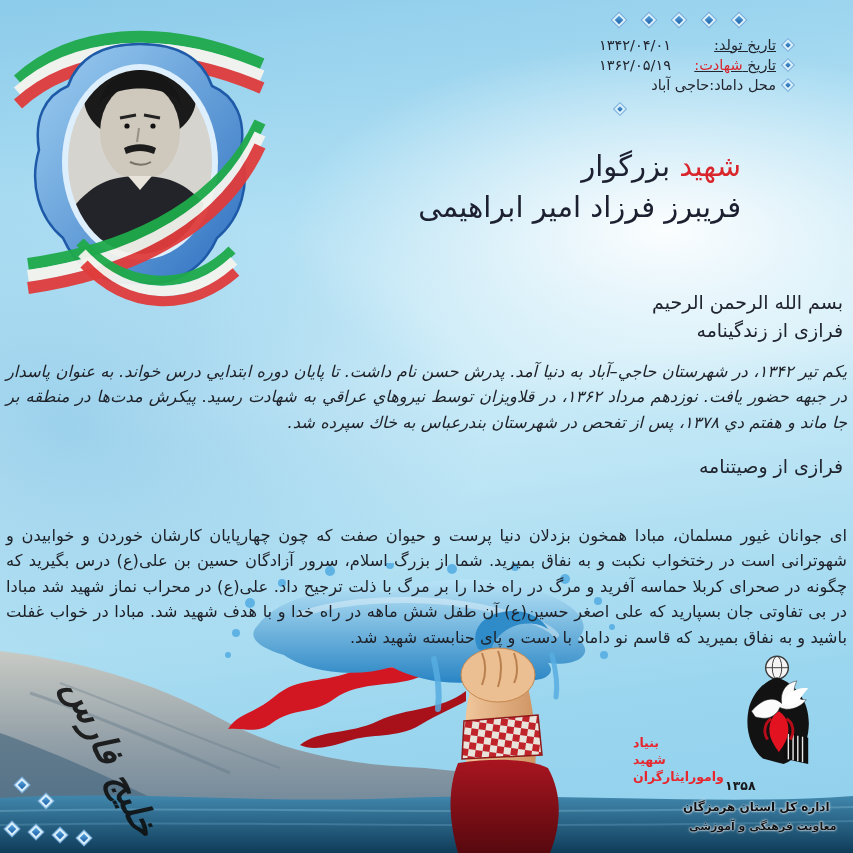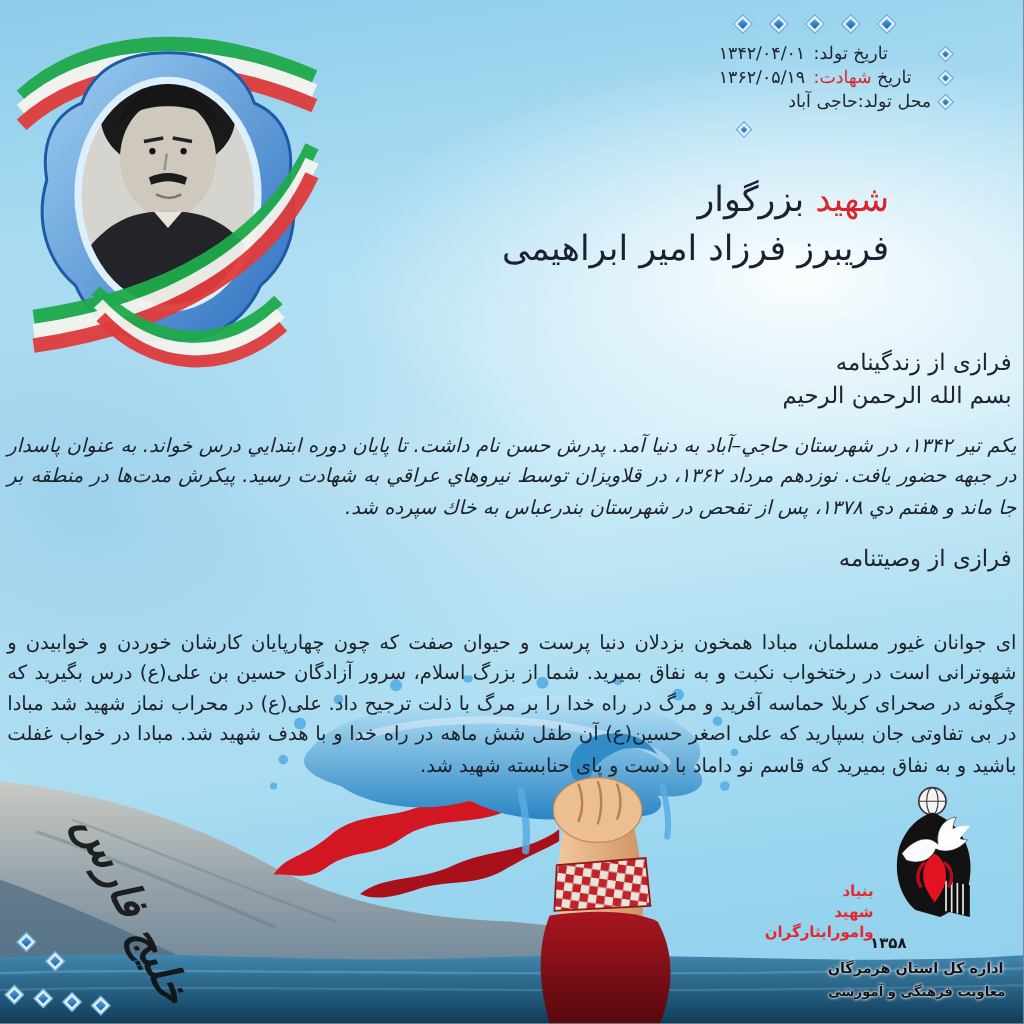--- a/index.html
+++ b/index.html
@@ -16,21 +16,21 @@
        background:#d9f0fb;border:1px solid rgba(31,111,192,.55);
        transform:rotate(45deg);box-sizing:border-box;}
   .dmd::after{content:"";position:absolute;inset:2px;
        background:linear-gradient(135deg,#57a3dd,#1c5ea6);}
   .dmd.sm{width:10px;height:10px;}
   
   .info{position:absolute;top:14px;right:60px;direction:rtl;text-align:right;
         font-size:14.5px;line-height:20px;color:#22262f;}
   .dmd-row{display:flex;gap:18px;direction:rtl;margin-right:48px;margin-bottom:9px;}
   .info-row{display:flex;direction:rtl;align-items:center;gap:7px;height:20px;}
-  .ilabel{display:inline-block;width:98px;text-align:left;}
+  .ilabel{display:inline-block;width:98px;text-align:right;text-decoration:underline;}
   .red{color:#d9262c;}
   .lone{margin-right:168px;margin-top:4px;}
   
   .title{position:absolute;top:146px;right:112px;direction:rtl;text-align:right;
          font-size:29px;line-height:41px;color:#1d2030;}
   
   .bism{position:absolute;top:288px;right:10px;direction:rtl;text-align:right;
         font-size:19px;line-height:28px;color:#20242e;z-index:5;}
   .will-h{top:452px;}
   .para{position:absolute;left:6px;right:6px;direction:rtl;text-align:justify;
@@ -40,25 +40,25 @@
   
   .frame{position:absolute;left:10px;top:2px;z-index:4;}
   
   .artwork{position:absolute;left:0;bottom:0;z-index:1;}
   
   .bl-dmds{position:absolute;left:6px;bottom:4px;width:110px;height:70px;z-index:6;}
   .bl-dmds .dmd{position:absolute;}
   
   .logo-cluster{position:absolute;right:10px;bottom:6px;width:210px;height:215px;z-index:6;direction:rtl;}
   .blogo{position:absolute;right:14px;top:20px;}
-  .org-col{position:absolute;left:0;top:102px;width:95px;text-align:right;
+  .org-col{position:absolute;left:0;top:102px;width:95px;text-align:left;
            color:#e8262d;font-weight:bold;font-size:12.5px;line-height:17px;}
   .year{position:absolute;right:14px;top:146px;width:104px;text-align:left;
         font-size:12.5px;font-weight:bold;color:#17191c;}
-  .dept{position:absolute;text-align:center;font-weight:bold;color:#101114;
+  .dept{position:absolute;text-align:left;font-weight:bold;color:#101114;
         text-shadow:0 0 3px #ffffff,0 0 2px #ffffff;}
   .d1{top:168px;right:0;width:160px;font-size:12px;}
   .d2{top:188px;right:4px;width:150px;font-size:11px;}
 </style>
 </head>
 <body>
 
 <div class="canvas">
 
   <svg class="frame" width="270" height="320" viewBox="0 0 270 320">
@@ -126,35 +126,35 @@
       <span class="ilabel">تاریخ تولد:</span>
       <span>۱۳۴۲/۰۴/۰۱</span>
     </div>
     <div class="info-row">
       <span class="dmd sm"></span>
       <span class="ilabel"><span>تاریخ </span><span class="red">شهادت:</span></span>
       <span>۱۳۶۲/۰۵/۱۹</span>
     </div>
     <div class="info-row">
       <span class="dmd sm"></span>
-      <span>محل تولد:حاجی آباد</span>
+      <span>محل داماد:حاجی آباد</span>
     </div>
     <div class="lone">
       <span class="dmd sm"></span>
     </div>
   </div>
 
   <div class="title">
     <div><span class="red">شهید</span><span> بزرگوار</span></div>
     <div>فریبرز فرزاد امیر ابراهیمی</div>
   </div>
 
   <div class="bism">
+    <div>بسم الله الرحمن الرحیم</div>
     <div>فرازی از زندگینامه</div>
-    <div>بسم الله الرحمن الرحیم</div>
   </div>
 
   <div class="para bio">یکم تیر ۱۳۴۲، در شهرستان حاجي–آباد به دنیا آمد. پدرش حسن نام داشت. تا پایان دوره ابتدايي درس خواند. به عنوان پاسدار در جبهه حضور یافت. نوزدهم مرداد ۱۳۶۲، در قلاویزان توسط نیروهاي عراقي به شهادت رسید. پیکرش مدت‌ها در منطقه بر جا ماند و هفتم دي ۱۳۷۸، پس از تفحص در شهرستان بندرعباس به خاك سپرده شد.</div>
 
   <div class="bism will-h">فرازی از وصیتنامه</div>
   <div class="para will">ای جوانان غیور مسلمان، مبادا همخون بزدلان دنیا پرست و حیوان صفت که چون چهارپایان کارشان خوردن و خوابیدن و شهوترانی است در رختخواب نکبت و به نفاق بمیرید. شما از بزرگ اسلام، سرور آزادگان حسین بن علی(ع) درس بگیرید که چگونه در صحرای کربلا حماسه آفرید و مرگ در راه خدا را بر مرگ با ذلت ترجیح داد. علی(ع) در محراب نماز شهید شد مبادا در بی تفاوتی جان بسپارید که علی اصغر حسین(ع) آن طفل شش ماهه در راه خدا و با هدف شهید شد. مبادا در خواب غفلت باشید و به نفاق بمیرید که قاسم نو داماد با دست و پای حنابسته شهید شد.</div>
 
   <svg class="artwork" width="853" height="290" viewBox="0 0 853 290">
     <defs>
       <linearGradient id="gradLand" x1="0" y1="0" x2="0" y2="1">

